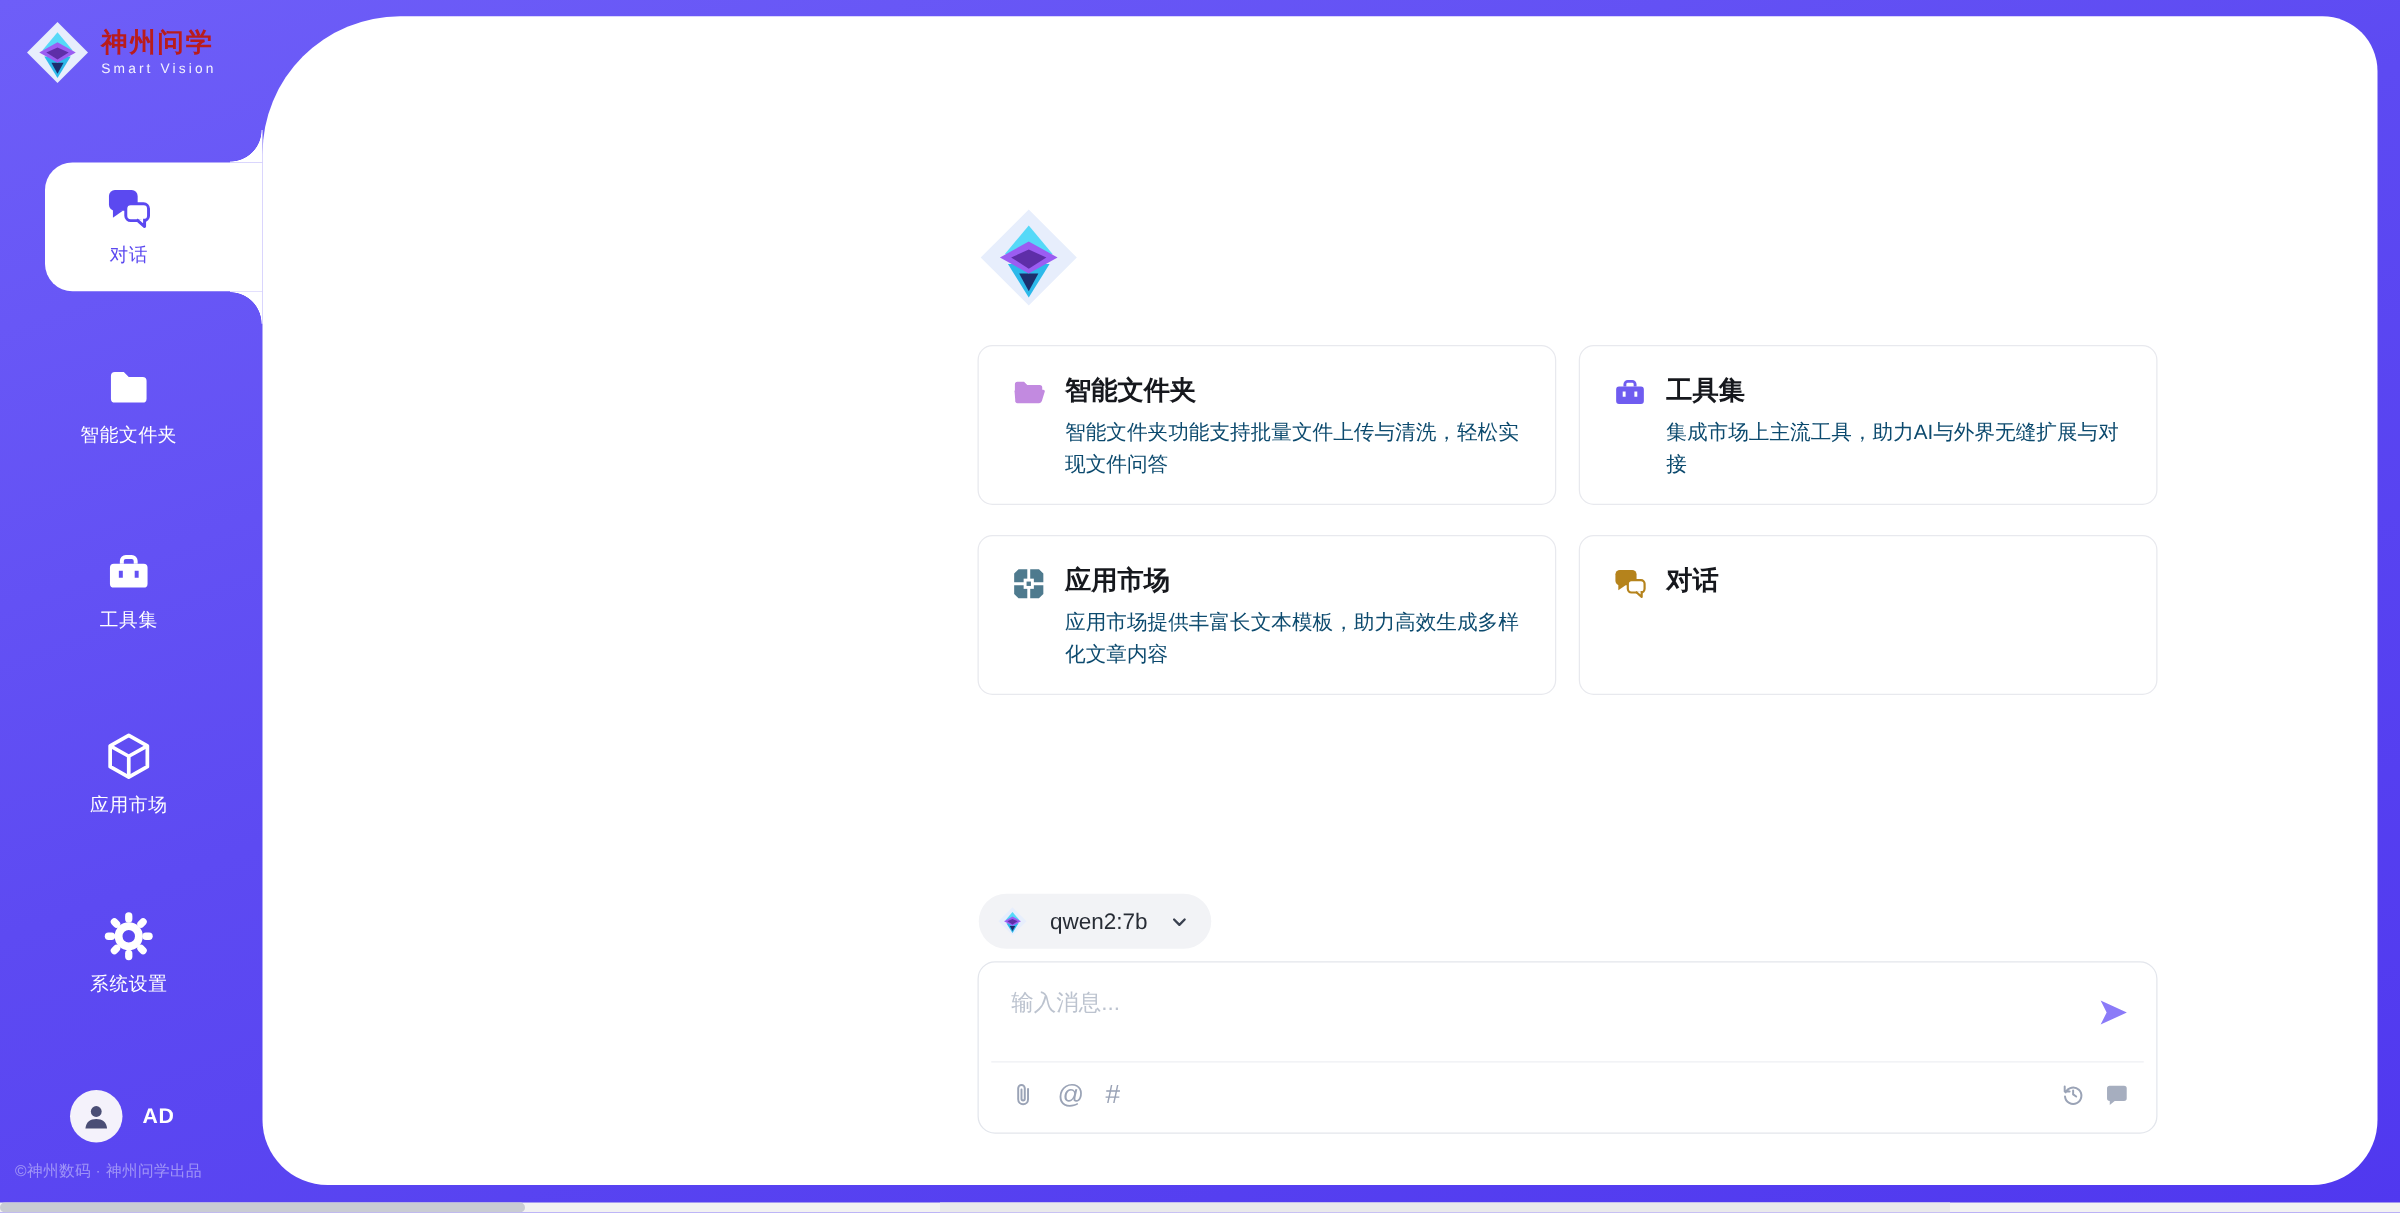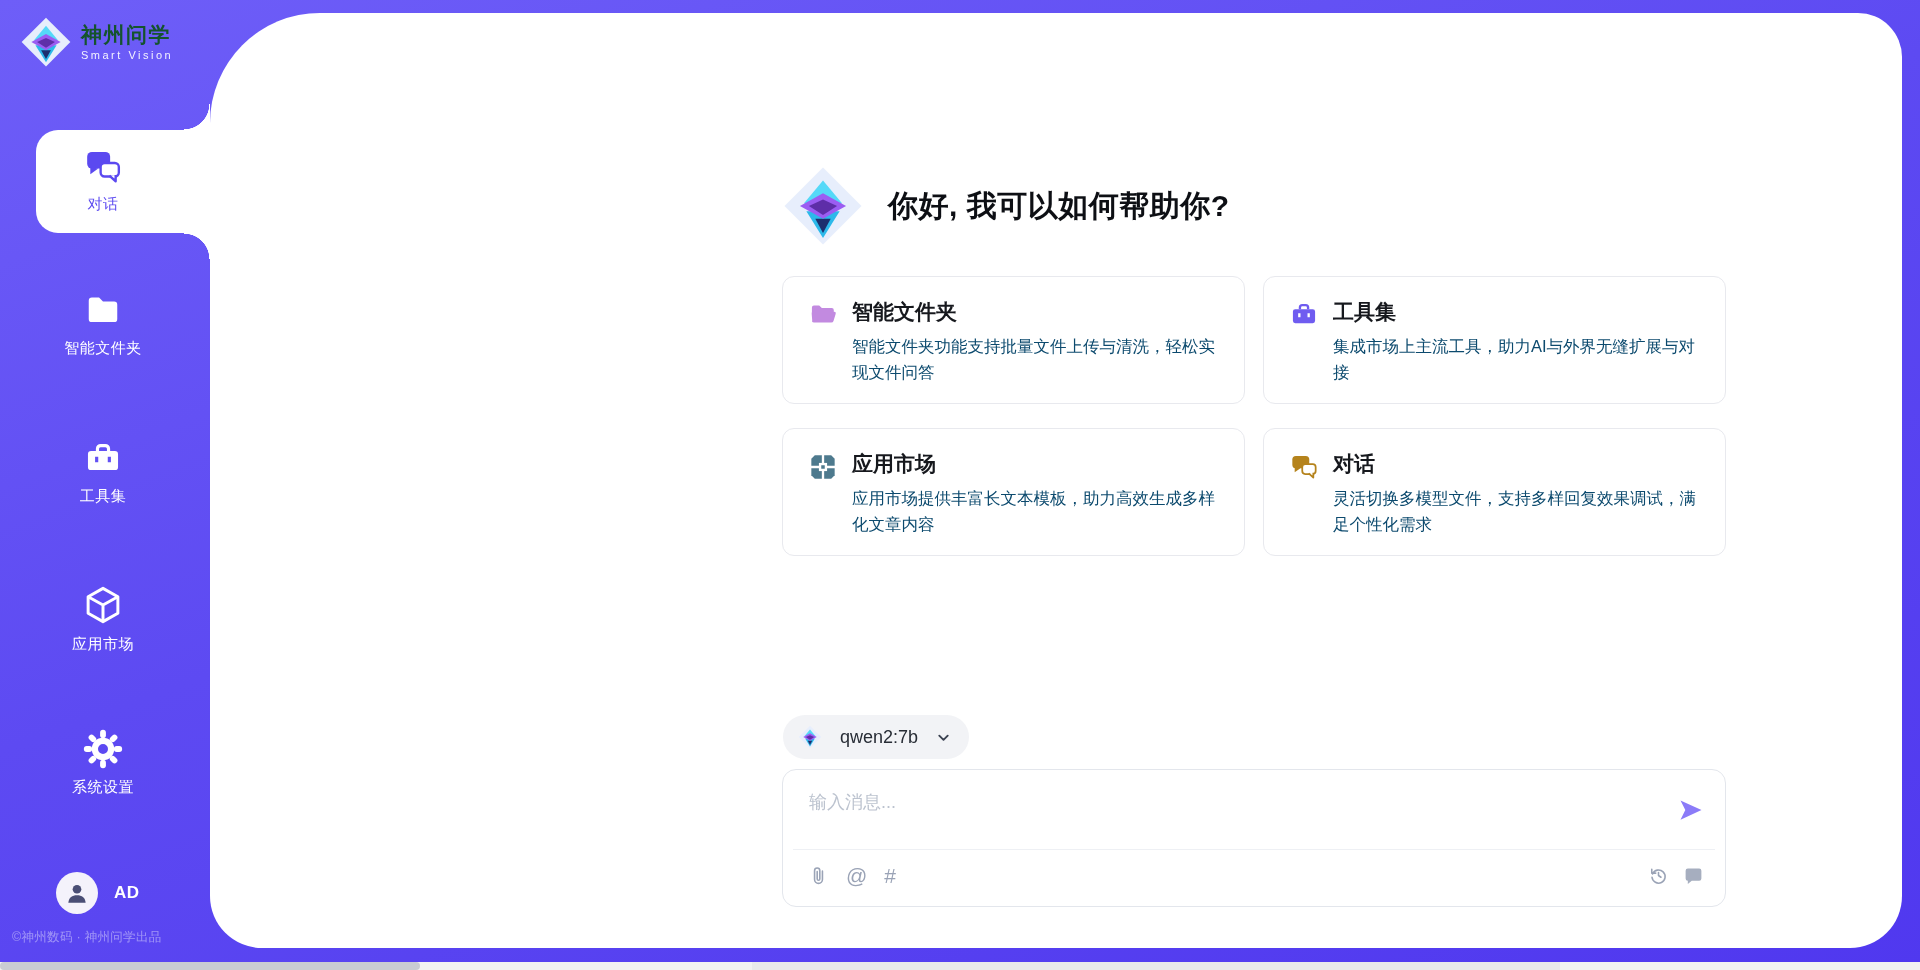--- a/index.html
+++ b/index.html
@@ -7,21 +7,21 @@
     width:1920px;height:970px;overflow:hidden;position:relative;
     background:linear-gradient(160deg,#6e5ef8 0%,#5d4af2 45%,#5038ef 100%);
     font-family:"Liberation Sans","DejaVu Sans",sans-serif;
   }
   
   .panel{position:absolute;left:210px;top:13px;right:18px;bottom:22px;background:#fff;border-radius:110px 44px 52px 52px;}
   
   .sidebar{position:absolute;left:0;top:0;width:210px;height:100%;}
   .brand{position:absolute;left:20px;top:16px;display:flex;align-items:center;gap:9px;}
   .brand-logo{width:52px;height:52px;}
-  .brand-title{color:#14532d;font-size:21px;font-weight:700;letter-spacing:1.5px;line-height:1.15;}
+  .brand-title{color:#b91c1c;font-size:21px;font-weight:700;letter-spacing:1.5px;line-height:1.15;}
   .brand-sub{color:rgba(255,255,255,.92);font-size:11px;letter-spacing:2.5px;margin-top:2px;}
   .tab-bg{position:absolute;left:36px;top:130px;width:174px;height:103px;background:#fff;border-radius:22px 0 0 22px;}
   .tab-bg::before{content:"";position:absolute;right:0;top:-26px;width:26px;height:26px;
     background:radial-gradient(circle at 0 0,rgba(0,0,0,0) 25px,#fff 25.5px);}
   .tab-bg::after{content:"";position:absolute;right:0;bottom:-26px;width:26px;height:26px;
     background:radial-gradient(circle at 0 100%,rgba(0,0,0,0) 25px,#fff 25.5px);}
   .nav-item{position:absolute;left:0;width:206px;display:flex;flex-direction:column;align-items:center;gap:9px;color:#fff;cursor:pointer;}
   .nav-label{font-size:15px;font-weight:500;letter-spacing:.5px;}
   .nav-item.active{color:#5b49f0;}
   .ni-chat{top:148px}.ni-folder{top:292px}.ni-tools{top:440px}.ni-apps{top:584px}.ni-settings{top:729px}
@@ -153,21 +153,20 @@
     <div class="side-footer">©神州数码 · 神州问学出品</div>
   </aside>
 
   <main class="panel">
     <div class="content">
 
       <div class="hero">
         <svg class="hero-logo" viewBox="0 0 64 64">
             <use href="#diamond-logo"></use>
           </svg>
-        <div class="greeting">你好, 我可以如何帮助你?</div>
       </div>
 
       <div class="cards">
 
         <div class="card">
           <svg class="card-icon" viewBox="0 0 48 48" fill="#c28ae0">
             <path d="M5 11a3.5 3.5 0 0 1 3.5-3.5h9L22 12h17a3.5 3.5 0 0 1 3.5 3.5V19H5z"></path>
             <path d="M4.6 21.7A2.5 2.5 0 0 1 7 18.5h36.4a2.5 2.5 0 0 1 2.4 3.2l-3.8 12.4a4 4 0 0 1-3.8 2.9H8.4a3 3 0 0 1-2.9-3.8z"></path>
           </svg>
           <div class="card-title">智能文件夹</div>
@@ -197,21 +196,20 @@
         <div class="card">
           <svg class="card-icon" viewBox="0 0 48 48">
             <g fill="#b5831c">
                 <rect x="4" y="5" width="29" height="21" rx="6"></rect>
                 <path d="M8 24v9l10-7z"></path>
               </g>
             <rect x="21" y="19" width="23" height="17" rx="5" fill="#fff" stroke="#b5831c" stroke-width="3"></rect>
             <path d="M40 34v8l-8-7" fill="#fff" stroke="#b5831c" stroke-width="3" stroke-linejoin="round"></path>
           </svg>
           <div class="card-title">对话</div>
-          <div class="card-desc">灵活切换多模型文件，支持多样回复效果调试，满足个性化需求</div>
         </div>
       </div>
 
       <div class="model-pill">
         <svg class="pill-logo" viewBox="0 0 64 64">
             <use href="#diamond-logo"></use>
           </svg>
         <span class="model-label">qwen2:7b</span>
         <svg width="15" height="15" viewBox="0 0 16 16" fill="none" stroke="#3a4150" stroke-width="2" stroke-linecap="round" stroke-linejoin="round">
           <path d="M3.5 6l4.5 4.5L12.5 6"></path>

